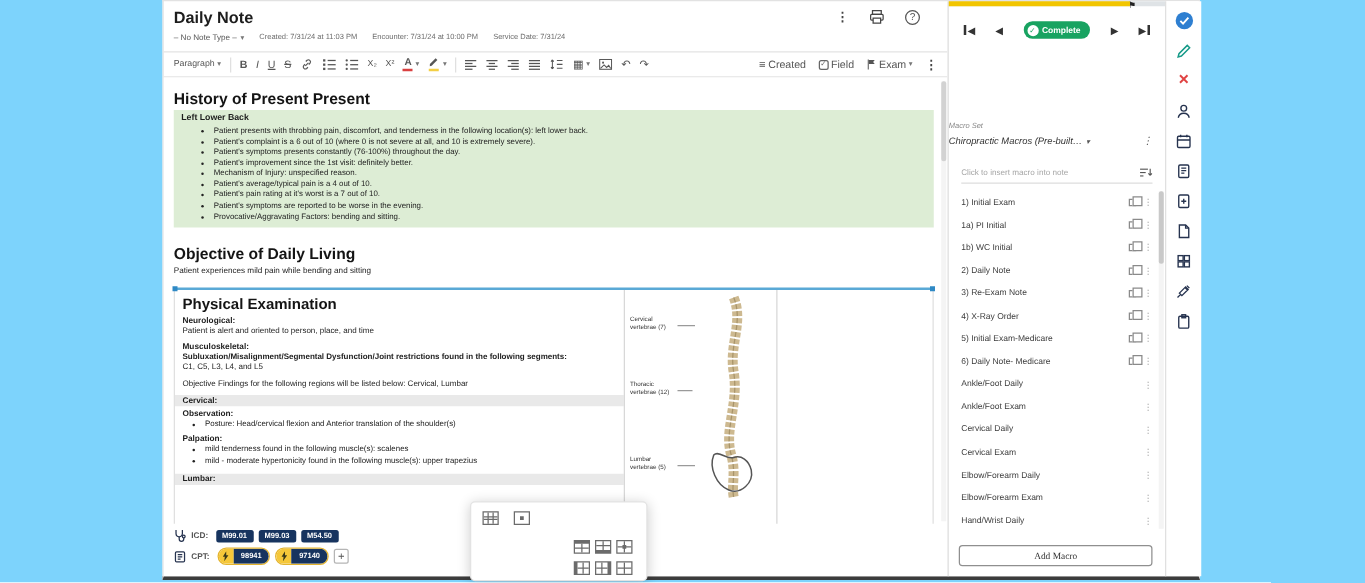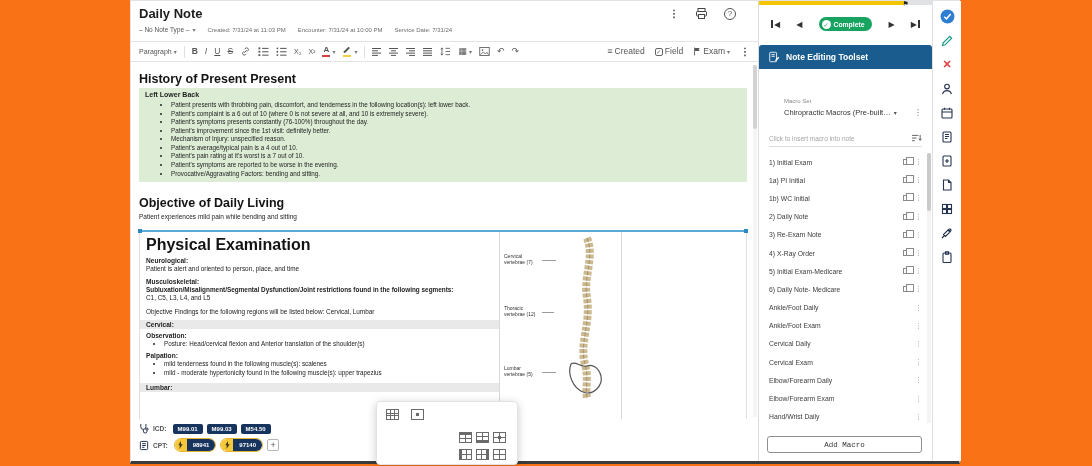--- a/index.html
+++ b/index.html
@@ -1,17 +1,17 @@
 <!DOCTYPE html>
 <html><head>
 <meta charset="utf-8">
 <style>
   * { margin:0; padding:0; box-sizing:border-box; }
   html,body { width:1092px; height:466px; background:#fff; font-family:"Liberation Sans", sans-serif; overflow:hidden; }
-  .canvas { position:relative; width:1092px; height:466px; background:#f97316; }
+  .canvas { position:relative; width:1092px; height:466px; background:#7dd3fc; }
   .app { position:absolute; left:130px; top:0; width:830px; height:464px; background:#fff;
          border:1px solid #e2e2e2; border-bottom:3px solid #3c3c3c; }
 
   
   .main { position:absolute; left:0; top:0; width:627px; height:100%; display:flex; flex-direction:column; }
   .doc-header { padding:5px 8px 0 8px; height:40px; }
   .title-row { display:flex; align-items:center; }
   .note-title { font-size:13px; font-weight:bold; color:#1d1d1d; }
   .header-icons { margin-left:auto; display:flex; align-items:center; gap:16px; margin-right:14px; color:#444; }
   .kebab { font-size:10px; font-weight:bold; color:#444; cursor:pointer; }
@@ -33,21 +33,21 @@
   .color-stack { display:flex; flex-direction:column; align-items:center; line-height:1; }
   .color-stack .letter { font-size:8px; font-weight:bold; }
   .color-bar { width:8px; height:2px; margin-top:1px; }
   .tb-right { margin-left:auto; display:flex; align-items:center; gap:10px; font-size:7px; color:#555; }
   .task-box { width:8px; height:8px; border:1px solid #666; border-radius:2px; font-size:6px;
               display:flex; align-items:center; justify-content:center; color:#666; }
 
   
   .doc-area { position:relative; flex:1; overflow:hidden; padding:10px 11px 0 8px; background:#fff; }
   .h1 { font-size:12.5px; font-weight:bold; color:#141414; }
-  .h1.small { font-size:16px; }
+  .h1.small { font-size:12px; }
   .complaint { font-size:7.5px; font-weight:bold; color:#222; margin-top:3px; }
   .green-box { background:#ddedd5; padding:3px 6px 4px 6px; margin-top:2px; }
   .region { font-size:7px; font-weight:bold; color:#1d1d1d; }
   .green-box ul { margin:3px 0 0 26px; }
   .green-box li { font-size:6.3px; color:#222; line-height:1.36; }
   .adl-head { margin-top:14px; }
   .body-text { font-size:6.5px; color:#222; margin-top:3px; }
 
   .hr-selected { position:relative; height:2px; background:#5aa9d6; margin-top:10px; }
   .hr-handle { position:absolute; width:4px; height:4px; background:#2f89c5; top:-1px; }
@@ -112,21 +112,21 @@
   .pill-check { width:9px; height:9px; border-radius:50%; background:#fff; color:#18a361; font-size:6px; display:flex; align-items:center; justify-content:center; }
   .pill-label { color:#fff; font-size:6.8px; font-weight:bold; }
 
   .toolset-header { position:absolute; left:0; top:44px; width:100%; height:24px; background:#1a5c8e; color:#fff;
                     display:flex; align-items:center; gap:6px; padding:0 9px; border-radius:3px 3px 0 0; }
   .toolset-title { font-size:8.5px; font-weight:bold; }
   .tabs { position:absolute; left:0; top:68px; width:100%; height:21px; display:flex; border-bottom:1px solid #e1e1e1; }
   .tab { font-size:7.5px; color:#777; padding:0 11px; display:flex; align-items:center; cursor:pointer; }
   .tab.active { color:#1b6fa8; font-weight:bold; box-shadow:inset 0 -2px 0 #1b6fa8; }
 
-  .macro-set { position:absolute; left:25px; right:10px; top:97px; }
+  .macro-set { position:absolute; left:0; right:10px; top:97px;font-style:italic; }
   .ms-label { font-size:6px; color:#8a8a8a; }
   .ms-row { display:flex; align-items:center; margin-top:4px; cursor:pointer; }
   .ms-value { font-size:7.5px; color:#333; }
   .ms-caret { font-size:6px; color:#555; margin-left:3px; }
   .ms-kebab { margin-left:auto; font-size:8px; color:#555; }
 
   .search-row { position:absolute; left:10px; right:10px; top:133px; display:flex; align-items:center; border-bottom:1px solid #ddd; padding-bottom:3px; }
   .macro-search { flex:1; border:none; outline:none; font-size:6.5px; color:#333; font-family:"Liberation Sans",sans-serif; }
   .macro-search::placeholder { color:#a5a5a5; }
   .sort-ic { color:#555; flex:none; cursor:pointer; display:flex; }
@@ -136,21 +136,21 @@
   .macro-label { font-size:6.8px; color:#3c3c3c; }
   .row-icons { margin-left:auto; display:flex; align-items:center; gap:6px; }
   .copy-ic { position:relative; width:6px; height:6px; border:1px solid #8a8a8a; background:#fff; cursor:pointer; }
   .copy-ic::after { content:""; position:absolute; left:1.5px; top:-3px; width:6px; height:6px; border:1px solid #8a8a8a; background:#fff; }
   .row-kebab { font-size:7px; color:#8a8a8a; cursor:pointer; }
 
   .panel-scrollbar { position:absolute; right:1px; top:152px; width:4px; height:270px; background:#f4f4f4; }
   .panel-thumb { width:4px; height:58px; background:#c9c9c9; border-radius:2px; }
 
   .add-macro { position:absolute; left:8px; right:10px; bottom:8px; height:17px; background:#fff; border:1px solid #8f8f8f;
-               border-radius:3px; font-size:7.5px; color:#333; font-family:Liberation Mono, monospace; cursor:pointer; }
+               border-radius:3px; font-size:7.5px; color:#333; font-family:Liberation Serif, serif; cursor:pointer; }
 
   
   .icon-strip { position:absolute; left:801px; top:0; width:29px; height:100%; border-left:1px solid #e0e0e0;
                 display:flex; flex-direction:column; align-items:center; padding-top:8px; gap:9px; background:#fff; }
   .strip-btn { width:15px; height:15px; display:flex; align-items:center; justify-content:center; cursor:pointer; color:#26334f; }
   .strip-btn svg { display:block; }
   .close-glyph { color:#e04343; font-size:11px; font-weight:bold; line-height:1; }
 </style>
 </head>
 <body>
@@ -475,28 +475,20 @@
         <span class="nav-arrow nav-bar-l">◀</span>
         <span class="nav-arrow">◀</span>
         <span class="complete-pill">
           <span class="pill-check">✓</span>
           <span class="pill-label">Complete</span>
         </span>
         <span class="nav-arrow">▶</span>
         <span class="nav-arrow nav-bar-r">▶</span>
       </div>
 
-      <div class="toolset-header">
-        <svg width="12" height="12" viewBox="0 0 14 14" fill="none" stroke="#fff" stroke-width="1">
-          <rect x="2" y="1.5" width="8" height="11" rx="1"></rect>
-            <path d="M4 4.2h4M4 6.2h4"></path>
-          <path d="M8.6 10.2l3.4-3.4 1.2 1.2-3.4 3.4-1.6.4z" fill="#fff" stroke="none"></path>
-        </svg>
-        <span class="toolset-title">Note Editing Toolset</span>
-      </div>
 
 
       <div class="macro-set">
         <div class="ms-label">Macro Set</div>
         <div class="ms-row">
           <span class="ms-value">Chiropractic Macros (Pre-built…</span>
           <span class="ms-caret">▾</span>
           <span class="ms-kebab">⋮</span>
         </div>
       </div>

